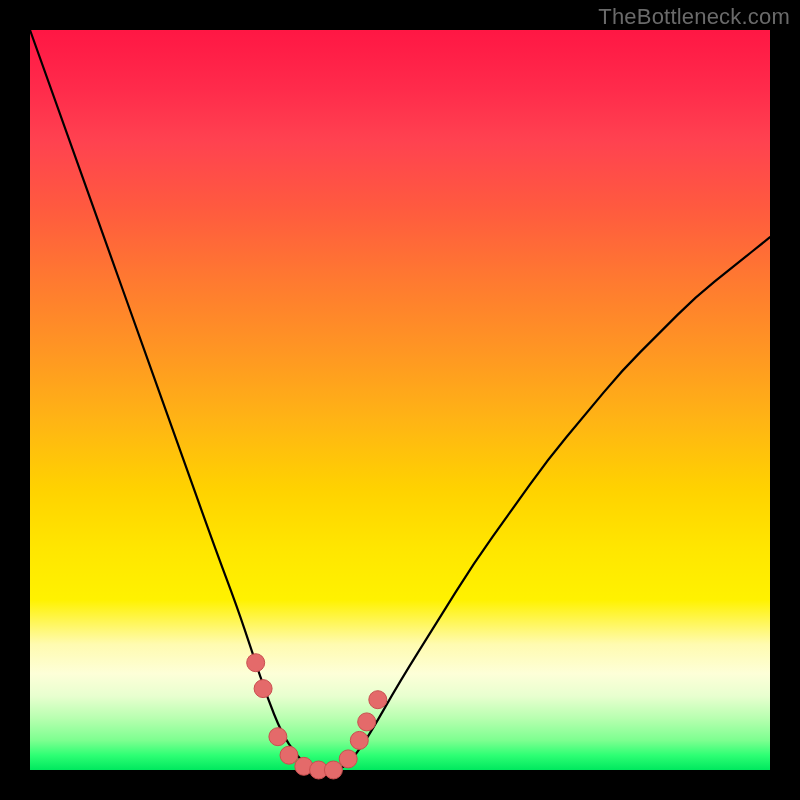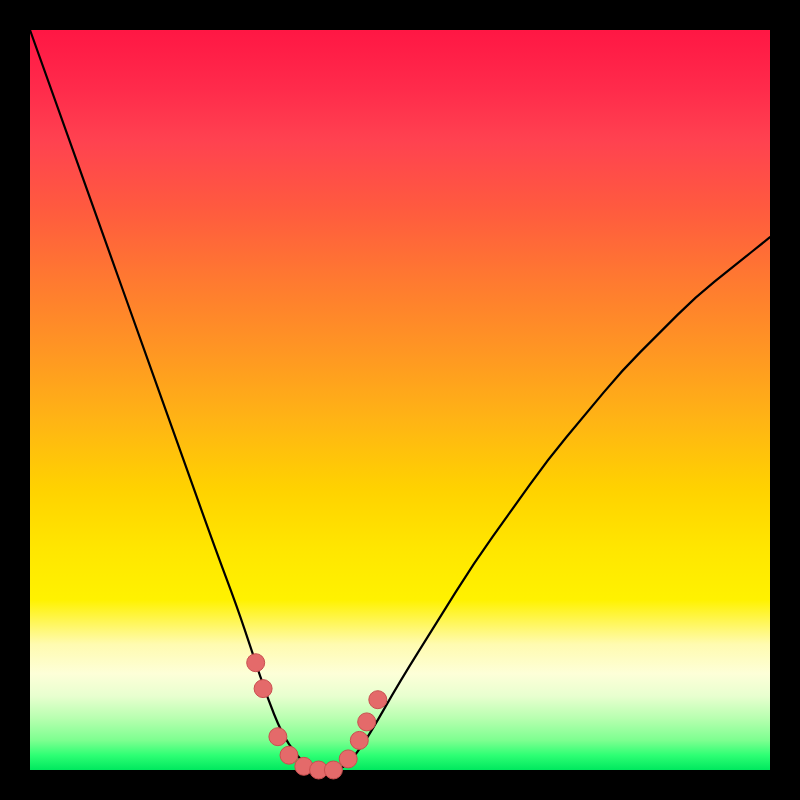--- a/index.html
+++ b/index.html
@@ -79,13 +79,14 @@
           <circle cx="273.8" cy="736.3" r="9" fill="#e46a6a" stroke="#c94f4f" stroke-width="1"></circle>
           <circle cx="288.6" cy="740" r="9" fill="#e46a6a" stroke="#c94f4f" stroke-width="1"></circle>
           <circle cx="303.4" cy="740" r="9" fill="#e46a6a" stroke="#c94f4f" stroke-width="1"></circle>
           <circle cx="318.2" cy="728.9" r="9" fill="#e46a6a" stroke="#c94f4f" stroke-width="1"></circle>
           <circle cx="329.3" cy="710.4" r="9" fill="#e46a6a" stroke="#c94f4f" stroke-width="1"></circle>
           <circle cx="336.7" cy="691.9" r="9" fill="#e46a6a" stroke="#c94f4f" stroke-width="1"></circle>
           <circle cx="347.79999999999995" cy="669.7" r="9" fill="#e46a6a" stroke="#c94f4f" stroke-width="1"></circle>
         </g>
     </svg>
   </div>
+  <div class="watermark">TheBottleneck.com</div>
 </div>
 
 </body></html>

